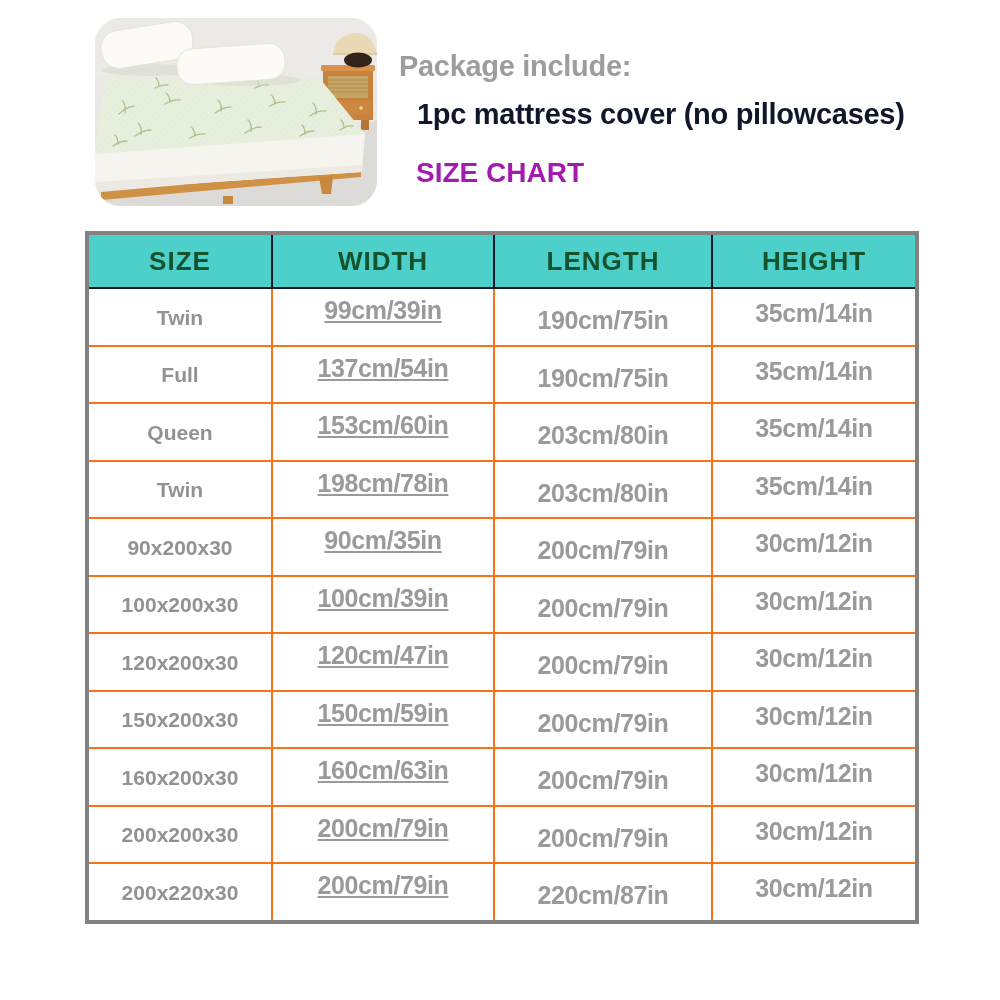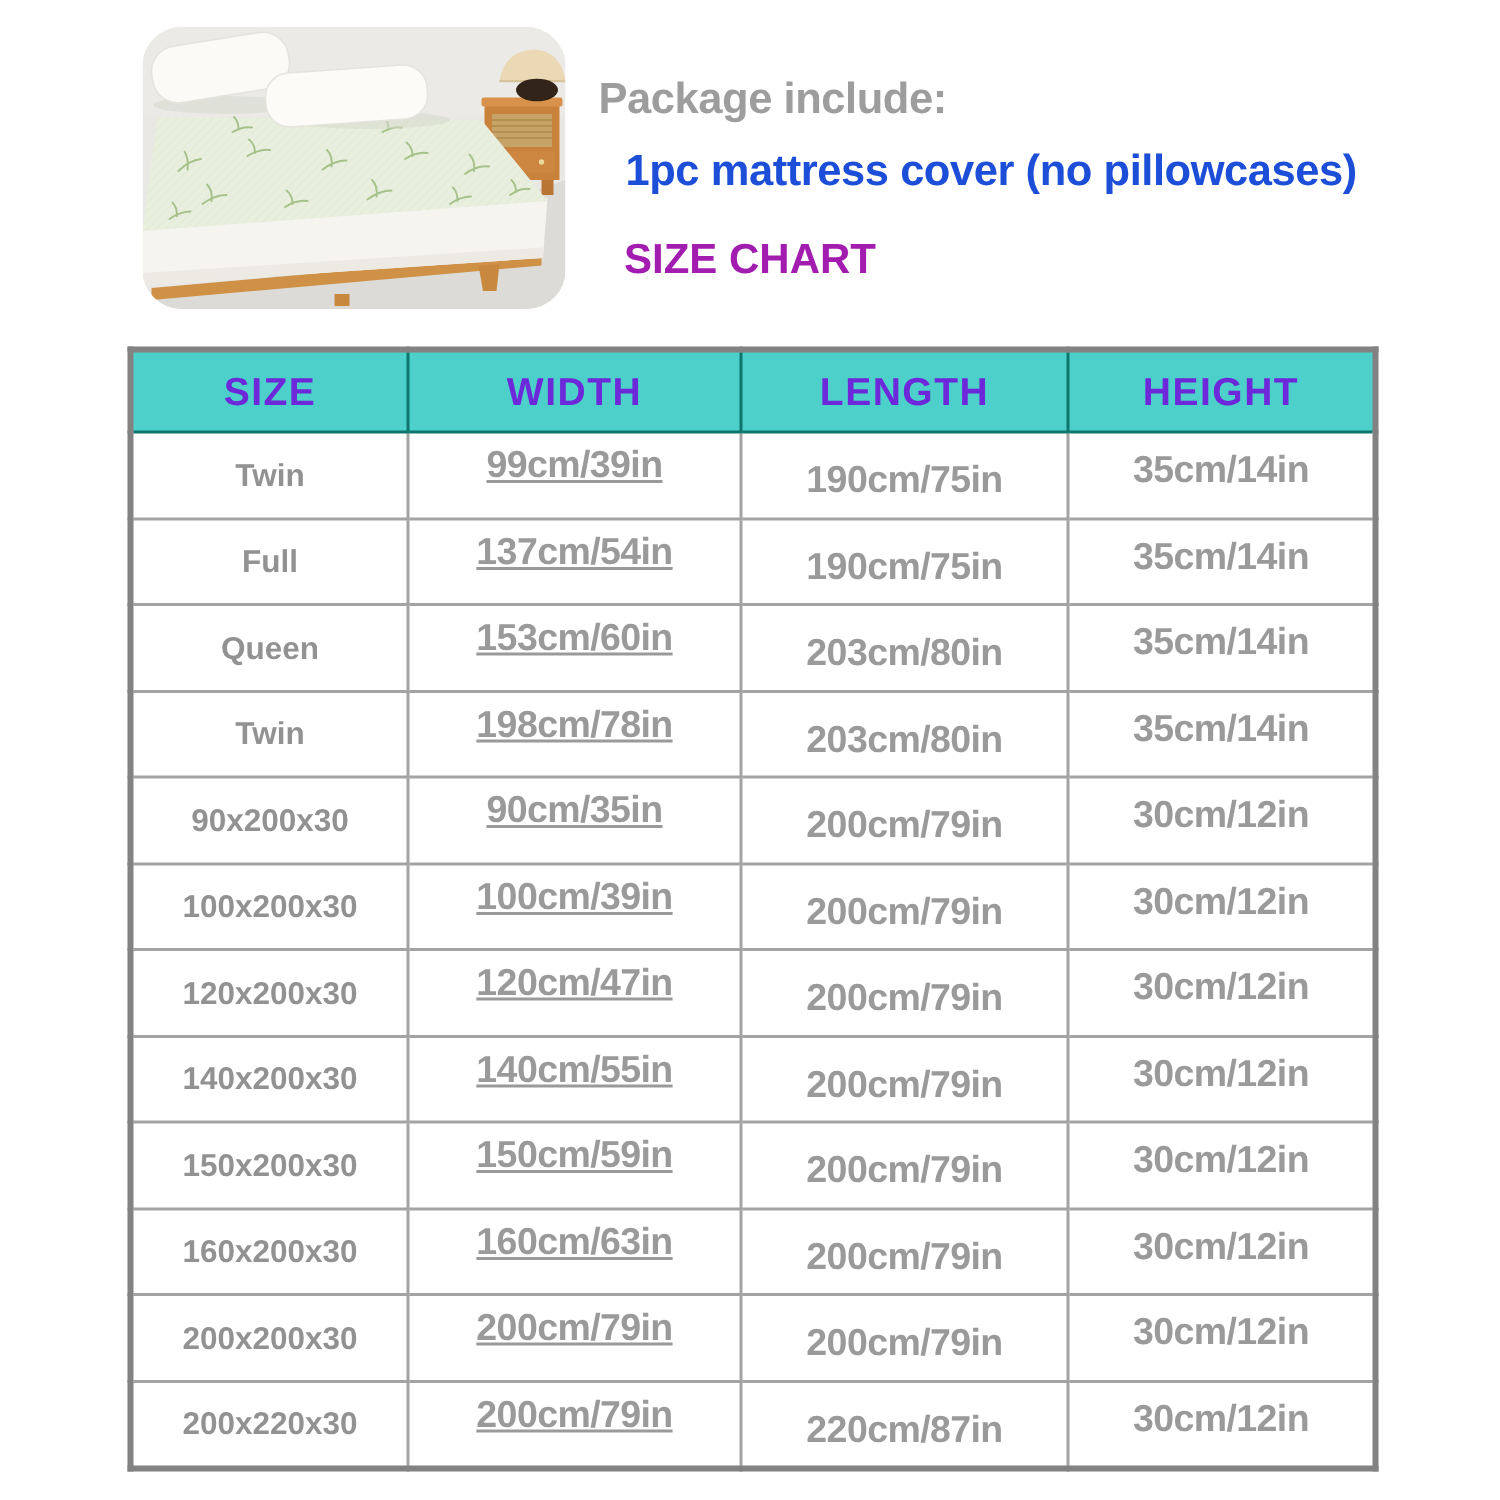--- a/index.html
+++ b/index.html
@@ -22,50 +22,50 @@
   .photo svg { display: block; width: 100%; height: 100%; }
 
   
   .pkg-label {
     position: absolute; left: 399px; top: 50px;
     font-size: 29px; font-weight: bold; color: #9d9d9d;
     letter-spacing: -0.3px;
   }
   .pkg-contents {
     position: absolute; left: 417px; top: 98px;
-    font-size: 29px; font-weight: bold; color: #1d4ed8;
+    font-size: 29px; font-weight: bold; color: #0f172a;
     letter-spacing: -0.3px;
   }
   .chart-title {
     position: absolute; left: 416px; top: 157px;
     font-size: 28px; font-weight: 800; color: #a21caf;
     letter-spacing: 0px;
   }
 
   
   .size-table {
     position: absolute; left: 85px; top: 231px;
     width: 830px;
     border-collapse: collapse;
     table-layout: fixed;
     border: 4px solid #828282;
   }
   .size-table th {
     background: #4dcfca;
-    color: #6d28d9;
+    color: #14532d;
     font-size: 26px; font-weight: bold;
     letter-spacing: 1px;
     height: 50px;
-    border: 2px solid #0f766e;
+    border: 2px solid #0f172a;
     text-align: center;
     vertical-align: middle;
   }
   .size-table td {
     height: 53.5px;
-    border: 2px solid #a3a3a3;
+    border: 2px solid #f97316;
     text-align: center;
     vertical-align: middle;
     background: #ffffff;
     font-weight: bold;
     color: #9a9a9a;
     overflow: hidden;
   }
   .cell-text { position: relative; display: inline-block; letter-spacing: -0.4px; }
   td.cell-size .cell-text   { font-size: 21px; color: #929292; top: 1px; letter-spacing: 0px; }
   td.cell-width .cell-text  { font-size: 25px; top: -6px; text-decoration: underline; }
@@ -202,26 +202,20 @@
         <td class="cell-length"><span class="cell-text">200cm/79in</span></td>
         <td class="cell-height"><span class="cell-text">30cm/12in</span></td>
       </tr>
       <tr>
         <td class="cell-size"><span class="cell-text">120x200x30</span></td>
         <td class="cell-width"><span class="cell-text">120cm/47in</span></td>
         <td class="cell-length"><span class="cell-text">200cm/79in</span></td>
         <td class="cell-height"><span class="cell-text">30cm/12in</span></td>
       </tr>
       <tr>
-        <td class="cell-size"><span class="cell-text">140x200x30</span></td>
-        <td class="cell-width"><span class="cell-text">140cm/55in</span></td>
-        <td class="cell-length"><span class="cell-text">200cm/79in</span></td>
-        <td class="cell-height"><span class="cell-text">30cm/12in</span></td>
-      </tr>
-      <tr>
         <td class="cell-size"><span class="cell-text">150x200x30</span></td>
         <td class="cell-width"><span class="cell-text">150cm/59in</span></td>
         <td class="cell-length"><span class="cell-text">200cm/79in</span></td>
         <td class="cell-height"><span class="cell-text">30cm/12in</span></td>
       </tr>
       <tr>
         <td class="cell-size"><span class="cell-text">160x200x30</span></td>
         <td class="cell-width"><span class="cell-text">160cm/63in</span></td>
         <td class="cell-length"><span class="cell-text">200cm/79in</span></td>
         <td class="cell-height"><span class="cell-text">30cm/12in</span></td>

